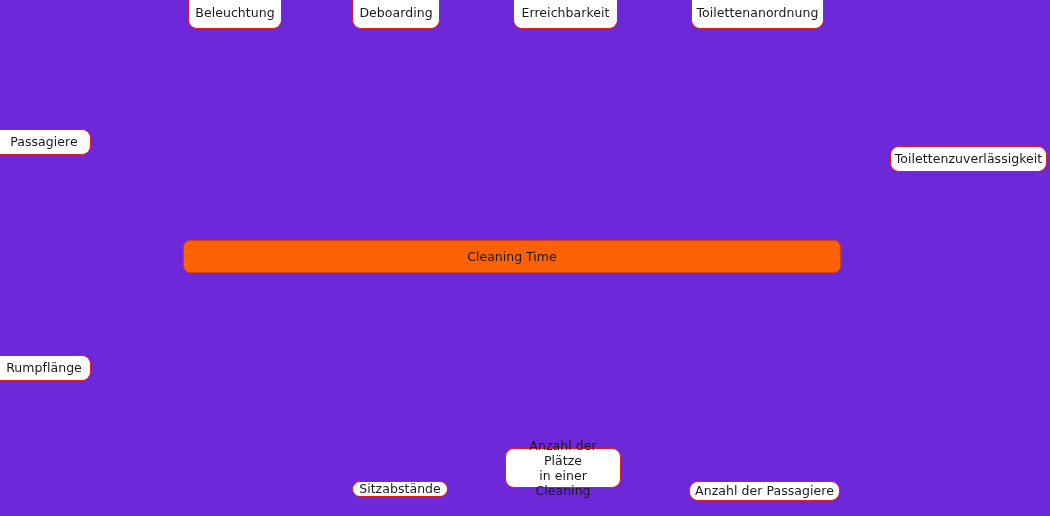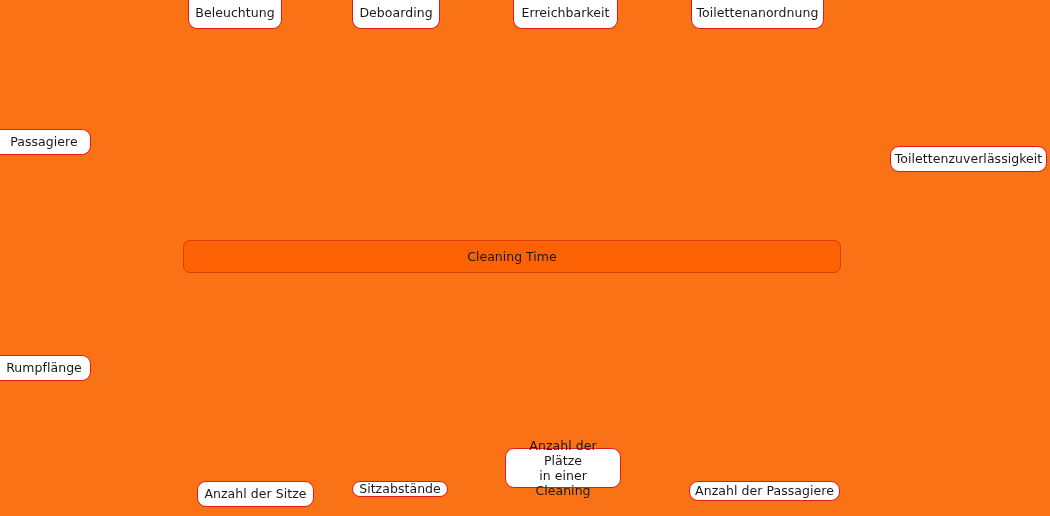--- a/index.html
+++ b/index.html
@@ -8,21 +8,21 @@
     padding: 0;
     background: #ffffff;
   }
   body {
     font-family: "DejaVu Sans", "Liberation Sans", sans-serif;
   }
   #canvas {
     position: relative;
     width: 1050px;
     height: 516px;
-    background: #f97316;
+    background: #6d28d9;
     overflow: hidden;
     text-decoration: underline;
   }
   
   .node {
     position: absolute;
     box-sizing: border-box;
     background: #ffffff;
     border: 1px solid #e01b1b;
     border-radius: 9px;
@@ -102,23 +102,20 @@
   </div>
 
   <div class="bar" style="left:183px; top:240px; width:658px; height:33px;">
     <span>Cleaning Time</span>
   </div>
 
   <div class="node clip-left" style="left:-2px; top:355px; width:93px; height:26px;">
     <span>Rumpflänge</span>
   </div>
 
-  <div class="node" style="left:197px; top:481px; width:117px; height:26px;">
-    <span>Anzahl der Sitze</span>
-  </div>
 
   <div class="node" style="left:352px; top:481px; width:96px; height:16px;">
     <span>Sitzabstände</span>
   </div>
 
   <div class="node two-line" style="left:505px; top:448px; width:116px; height:40px;justify-content:center;">
     <span>
       <span class="line">Anzahl der Plätze</span>
       <span class="line">in einer Cleaning</span>
     </span>

